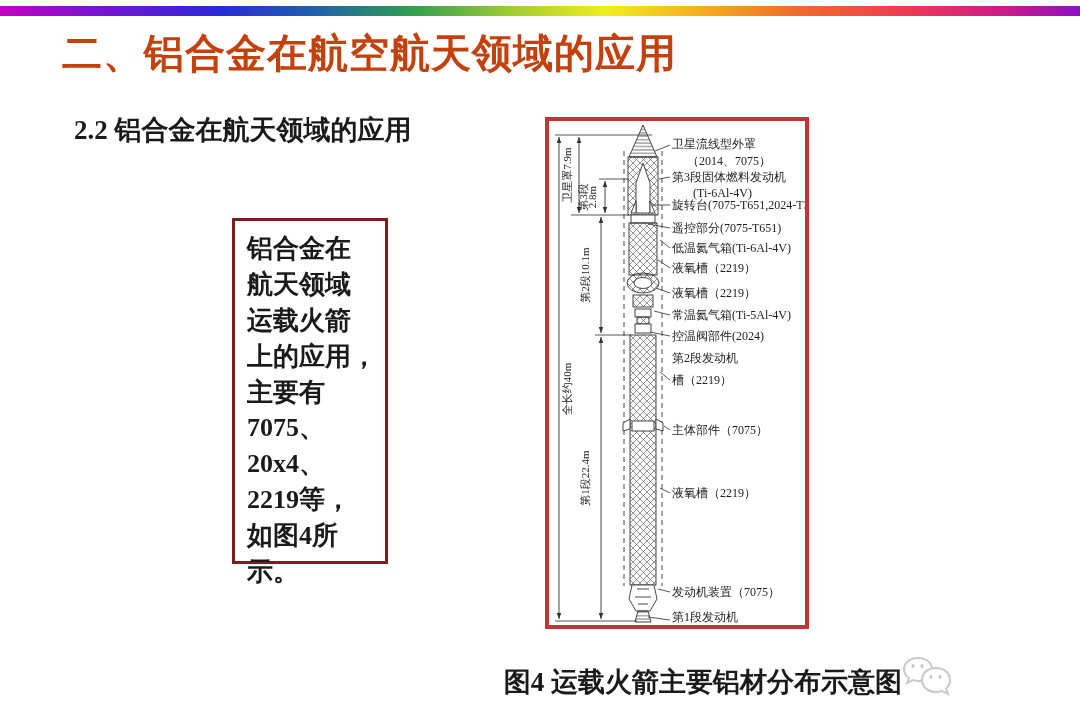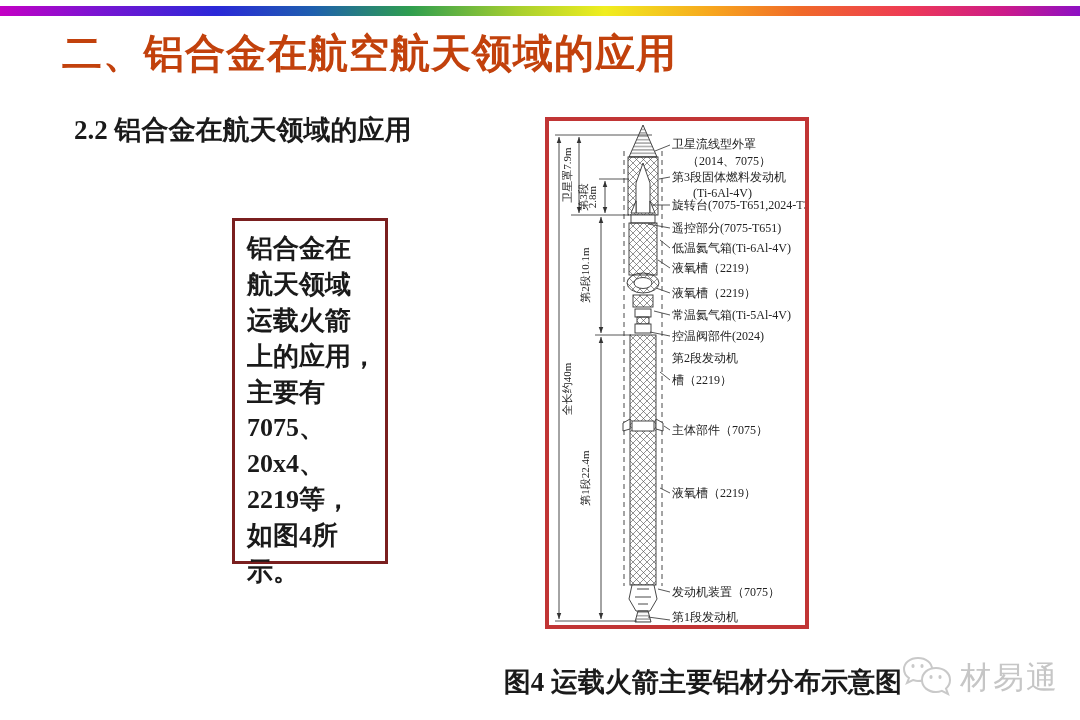--- a/index.html
+++ b/index.html
@@ -185,14 +185,13 @@
       <path d="M20,6 C12,6 6,11 6,17 C6,21 8,24 11,26 L9,31 L15,28 C17,28.6 18.5,29 20,29 C28,29 34,24 34,17 C34,11 28,6 20,6 Z"></path>
       <path d="M38,16 C30,16 24,21 24,28 C24,35 30,40 38,40 C40,40 42,39.6 43.8,38.9 L50,42 L48,36.5 C51,34 52,31 52,28 C52,21 46,16 38,16 Z"></path>
     </g>
     <g fill="#c9c9c9">
       <ellipse cx="15" cy="14" rx="1.6" ry="2"></ellipse>
       <ellipse cx="24" cy="14" rx="1.6" ry="2"></ellipse>
       <ellipse cx="33" cy="25" rx="1.6" ry="2"></ellipse>
       <ellipse cx="42" cy="25" rx="1.6" ry="2"></ellipse>
     </g>
   </svg>
-  <span class="wm-text">材易通</span>
 </div>
 
 </body></html>

